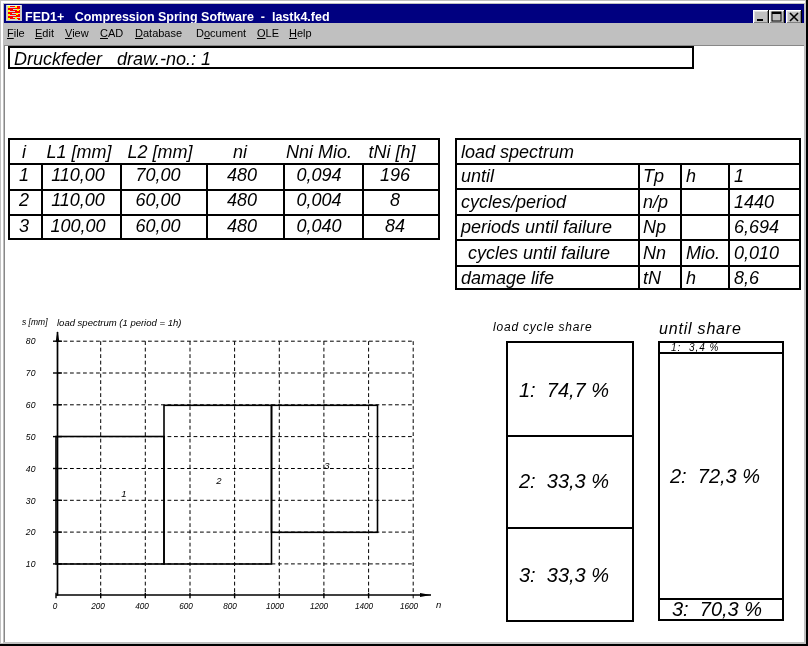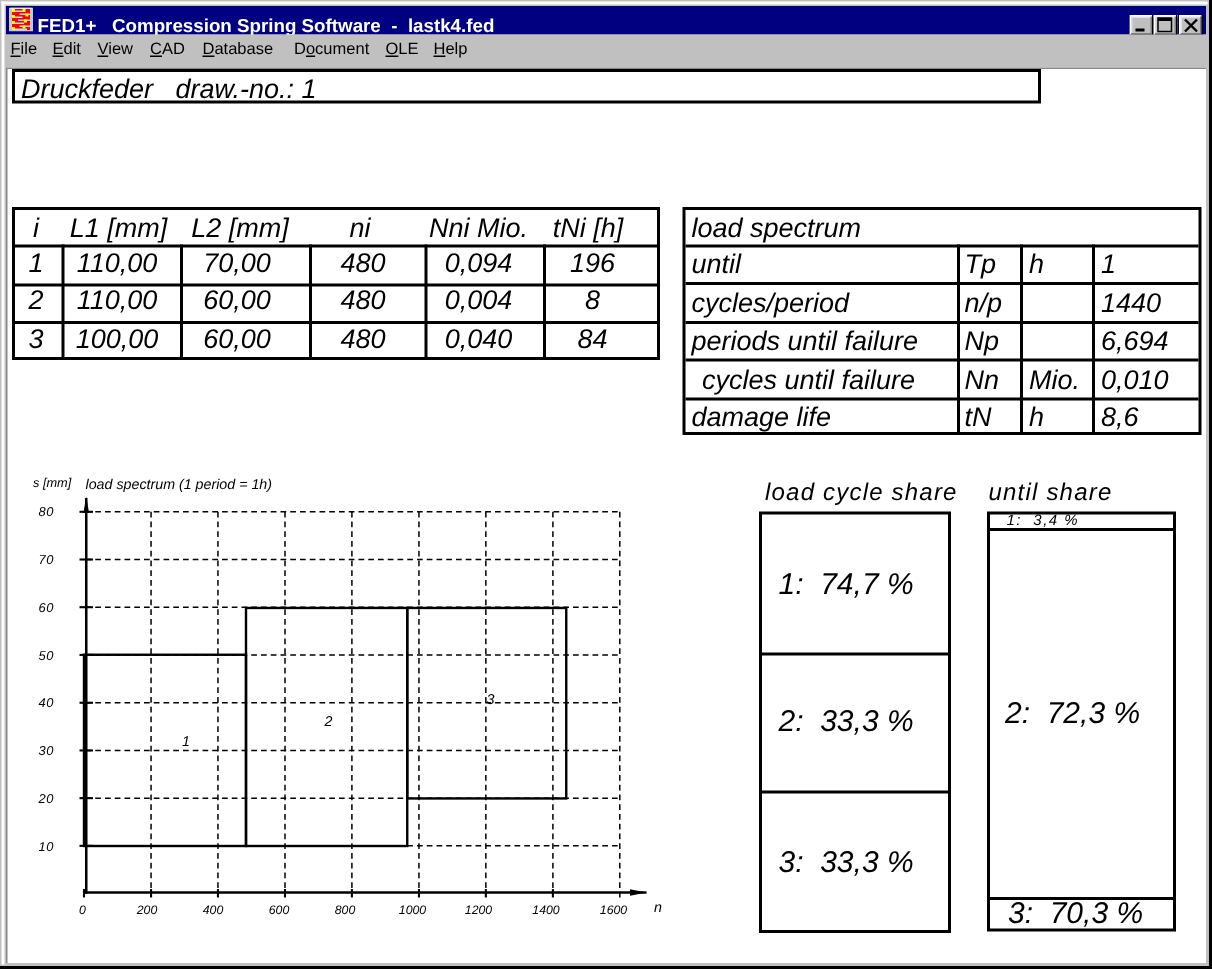--- a/index.html
+++ b/index.html
@@ -246,21 +246,21 @@
       <text x="409" y="609">1600</text>
     </g>
     <g font-size="9.5" text-anchor="middle">
       <text x="124" y="497">1</text>
       <text x="219" y="484">2</text>
       <text x="327" y="469">3</text>
     </g>
   </g>
 </svg>
 
-<div class="abs it" style="left:510px;top:320px;font-size:16px;letter-spacing:0.8px">load cycle share</div>
+<div class="abs it" style="left:493px;top:320px;font-size:12px;letter-spacing:0.8px">load cycle share</div>
 <div class="abs it" style="left:659px;top:320px;font-size:16px;letter-spacing:0.8px">until share</div>
 <div class="abs" style="left:506px;top:341px;width:128px;height:281px;border:2px solid #000">
   <div class="abs hline" style="left:0;top:91.5px;width:124px"></div>
   <div class="abs hline" style="left:0;top:184px;width:124px"></div>
 </div>
 <div class="abs it" style="left:519px;top:379px;font-size:20px;white-space:pre">1:  74,7 %</div>
 <div class="abs it" style="left:519px;top:470px;font-size:20px;white-space:pre">2:  33,3 %</div>
 <div class="abs it" style="left:519px;top:564px;font-size:20px;white-space:pre">3:  33,3 %</div>
 <div class="abs" style="left:658px;top:341px;width:126px;height:280px;border:2px solid #000">
   <div class="abs hline" style="left:0;top:8.5px;width:122px"></div>

